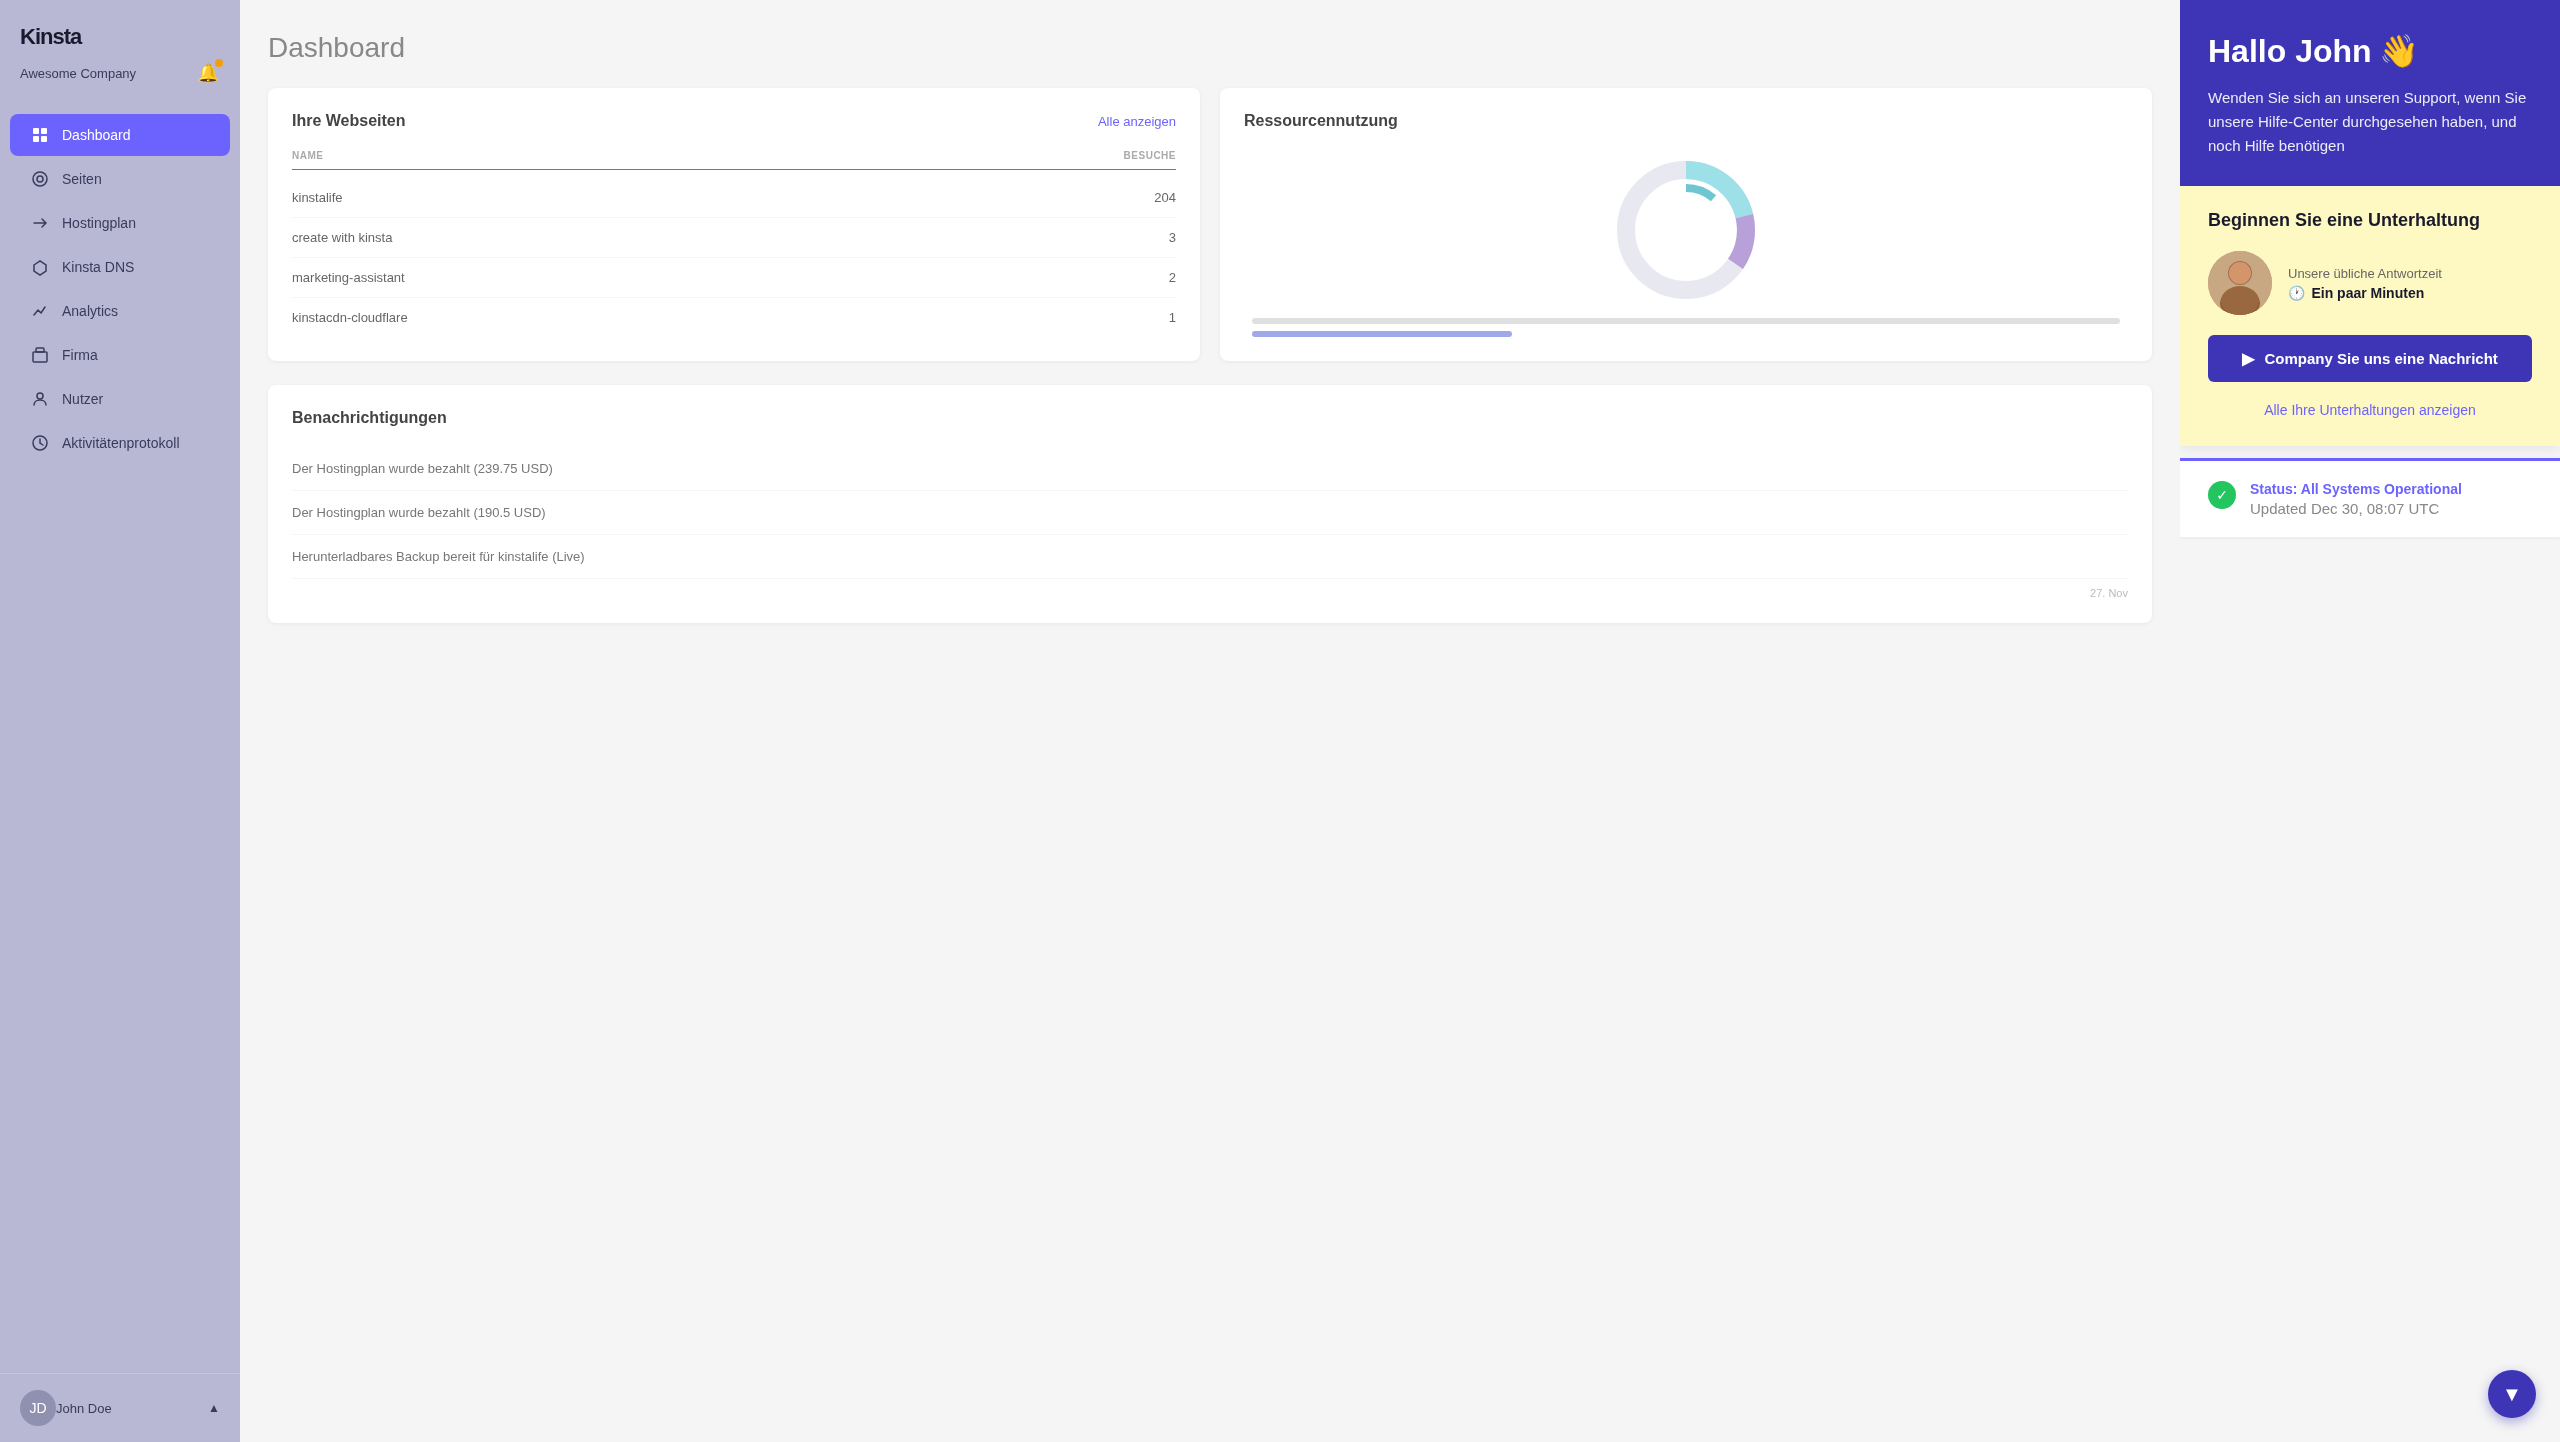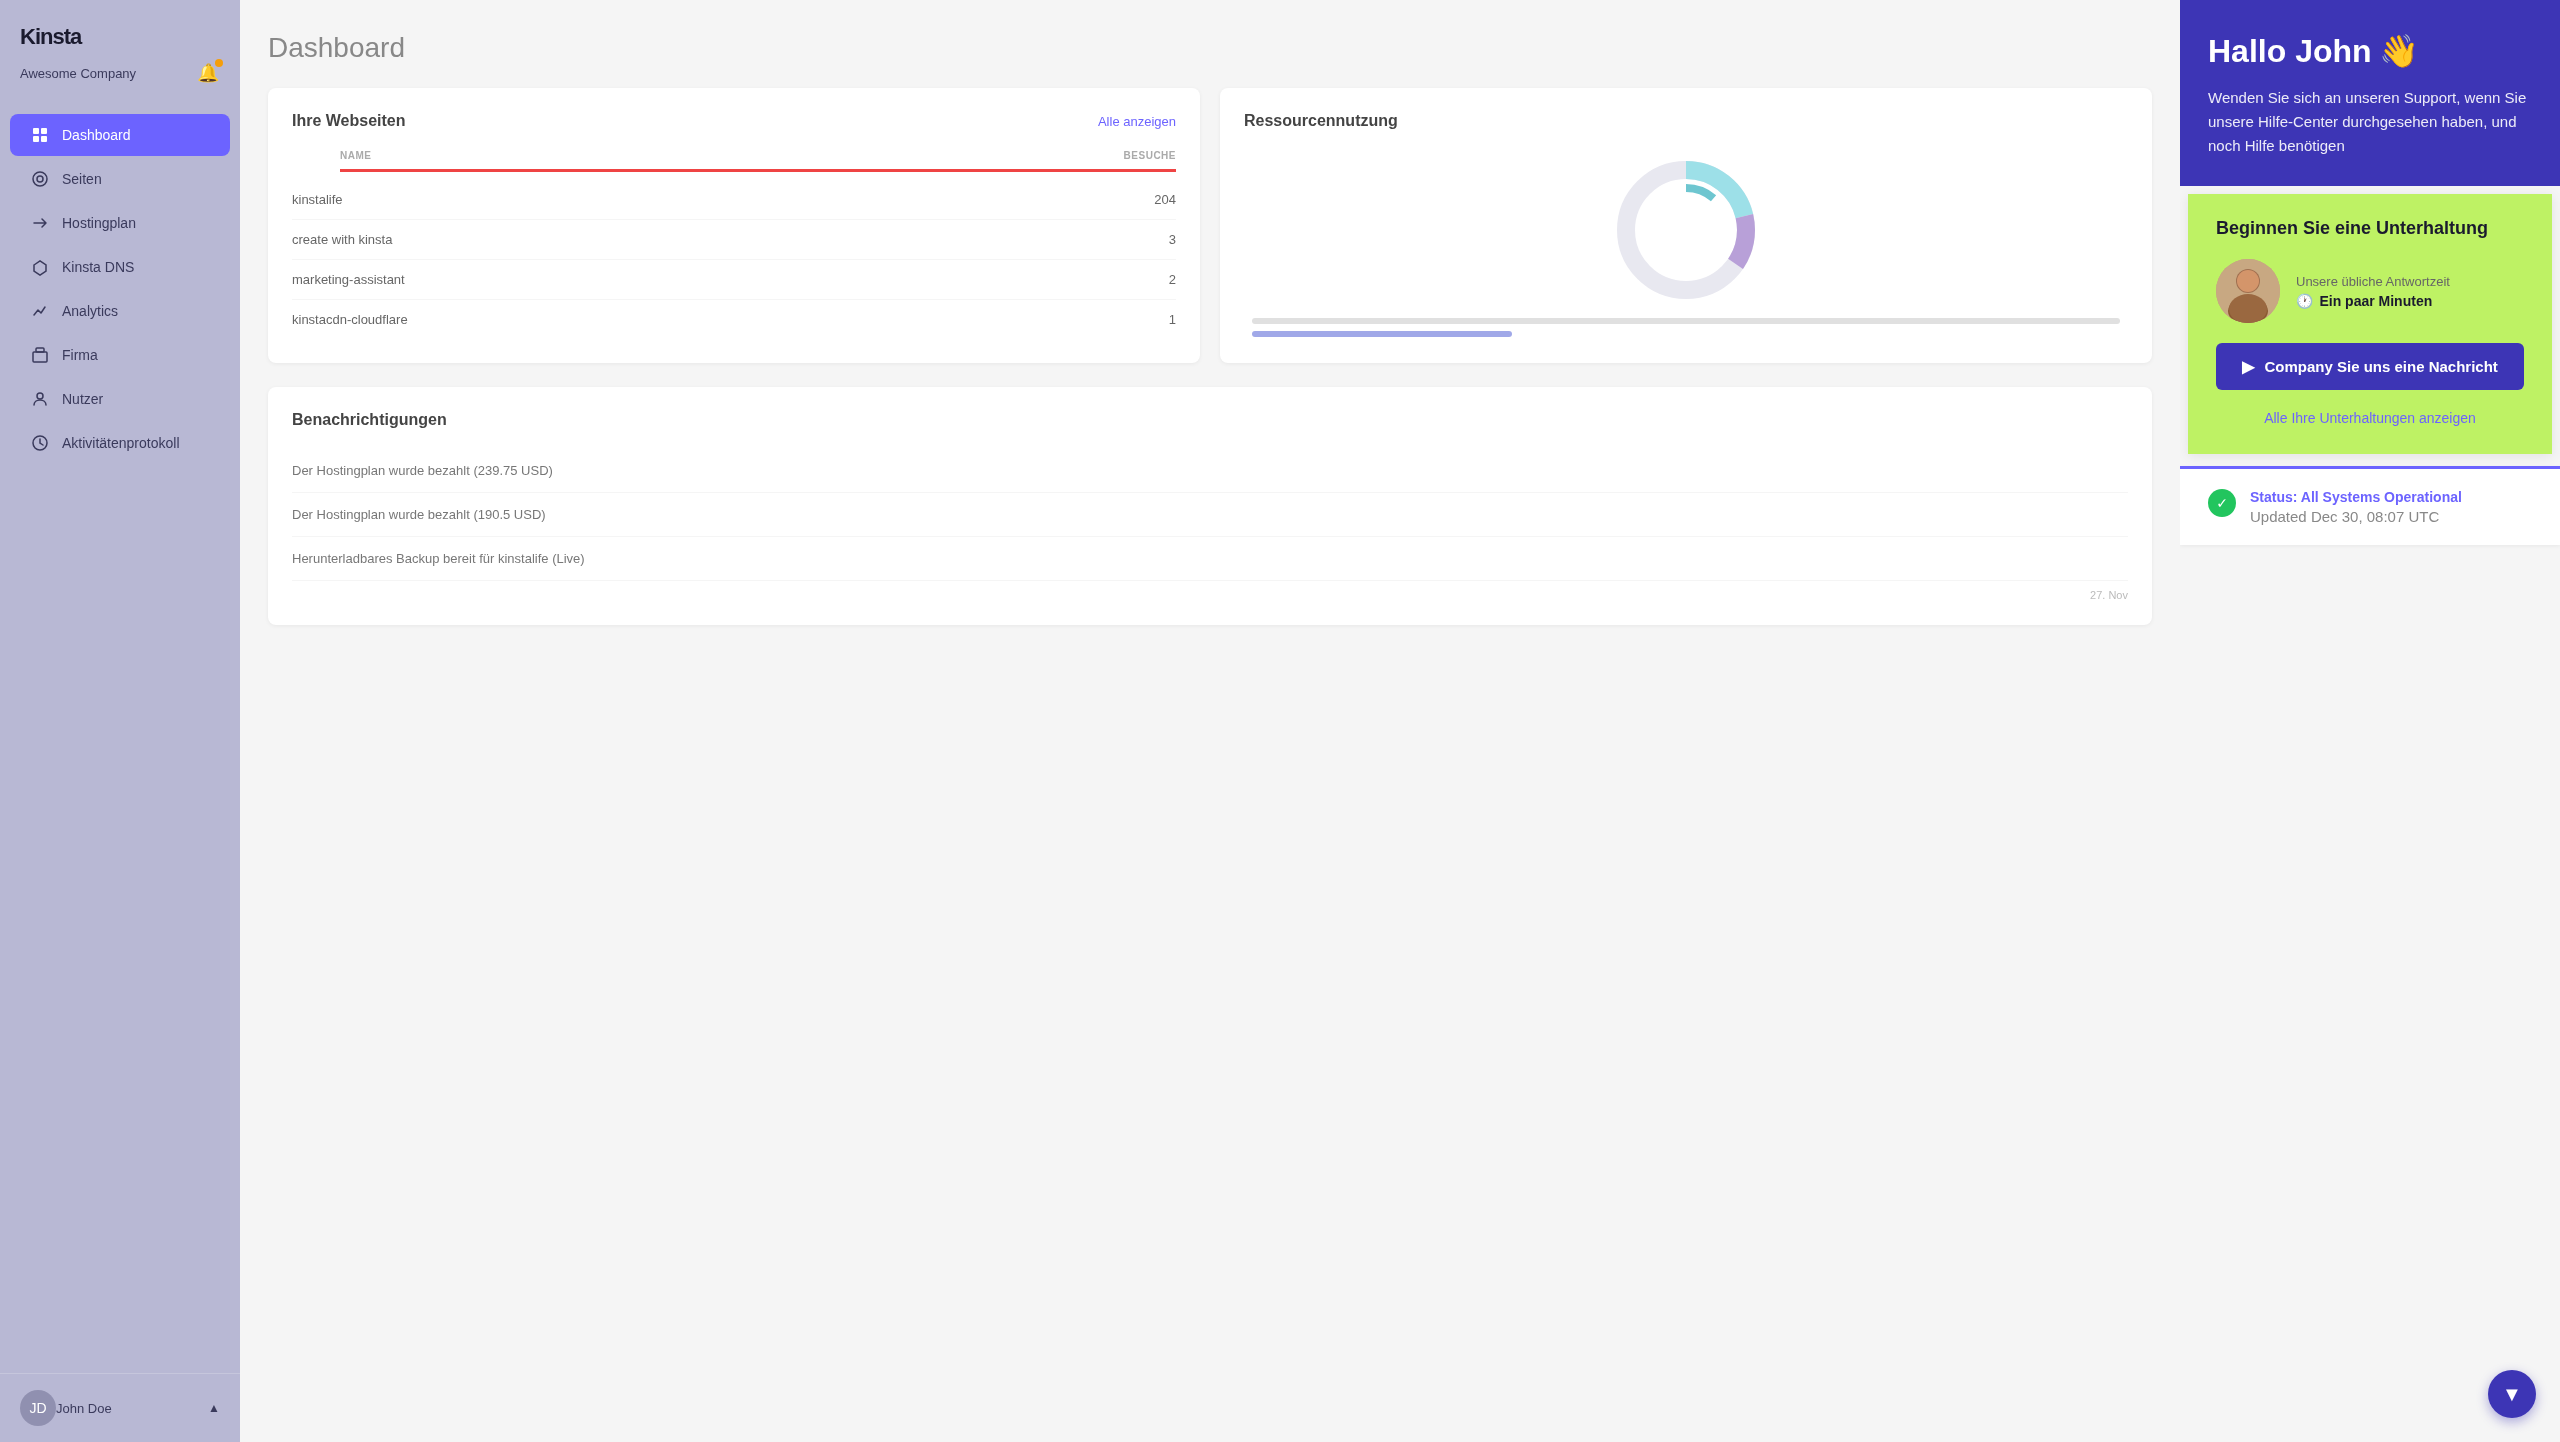--- a/index.html
+++ b/index.html
@@ -147,23 +147,22 @@
     .card-link {
       font-size: 13px;
       color: #6c63ff;
       cursor: pointer;
       text-decoration: none;
     }
     .table-header {
       display: grid;
       grid-template-columns: 1fr auto;
       padding: 0 0 8px 0;
-      border-bottom: 3px solid #ef4444;
+      border-bottom: 1px solid #ef4444;
       margin-bottom: 8px;
-      margin-left: 48px;
     }
     .th {
       font-size: 10px;
       font-weight: 600;
       color: #aaa;
       text-transform: uppercase;
       letter-spacing: 0.5px;
     }
     .th:last-child { text-align: right; }
     .table-row {
@@ -222,22 +221,22 @@
       gap: 8px;
     }
     .wave-emoji { font-size: 32px; }
     .support-description {
       font-size: 15px;
       color: rgba(255,255,255,0.9);
       line-height: 1.6;
       margin-bottom: 0;
     }
     .chat-card {
-      background: #bef264;
-      margin: 8px;
+      background: #fef9c3;
+      margin: 0;
       padding: 24px 28px;
       border-radius: 0;
       box-shadow: 0 2px 12px rgba(0,0,0,0.08);
     }
     .chat-title {
       font-size: 18px;
       font-weight: 700;
       color: #1a1a2e;
       margin-bottom: 20px;
     }

